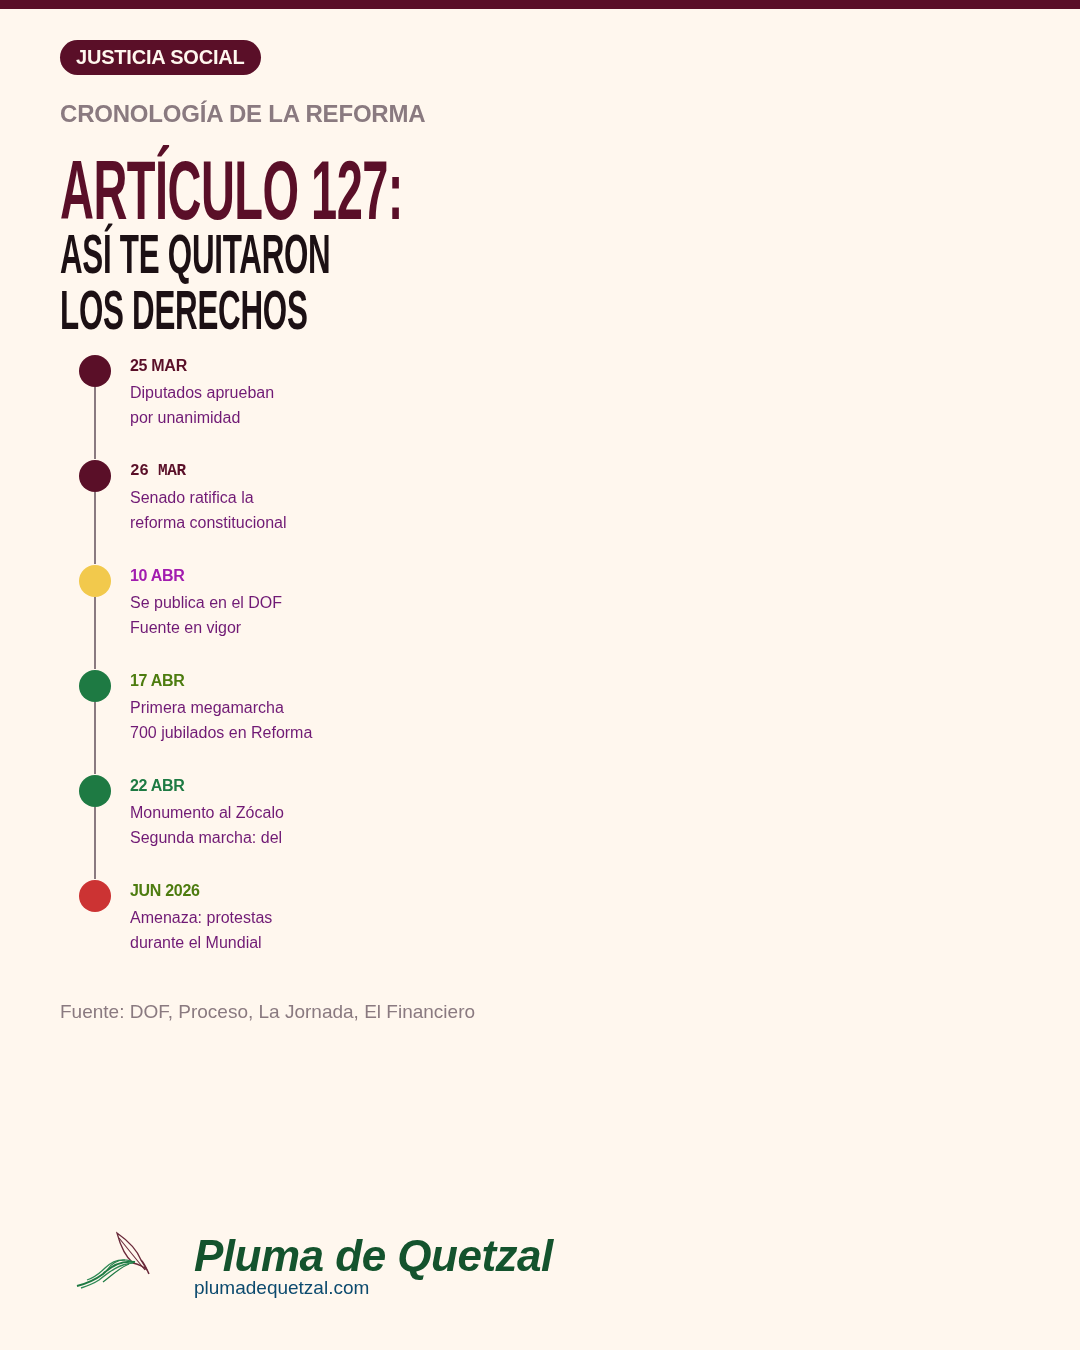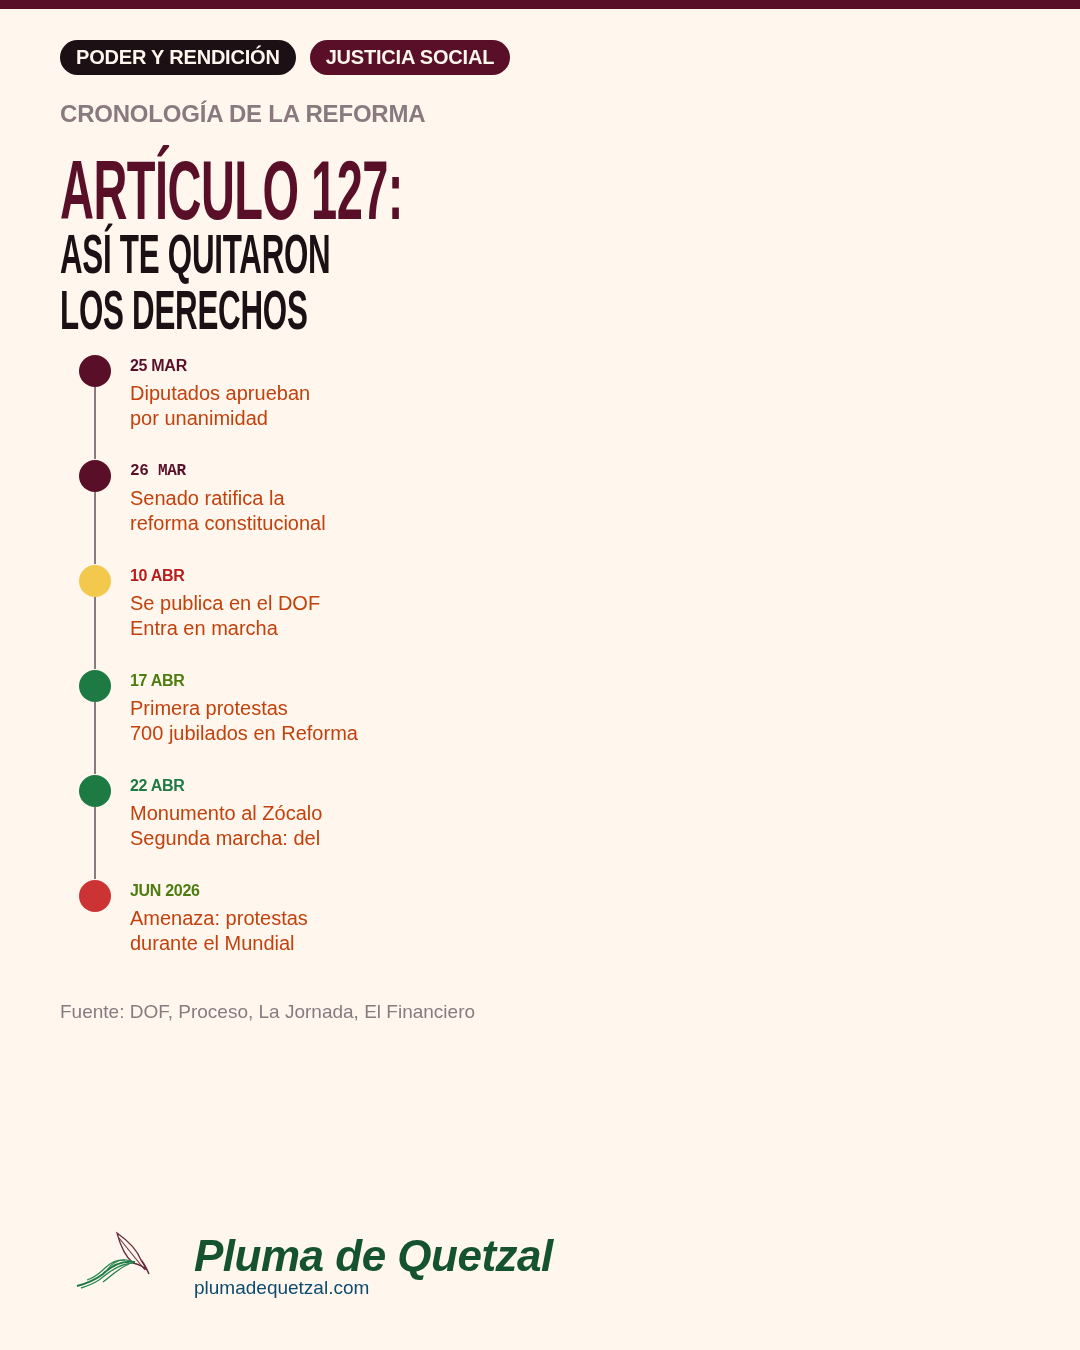--- a/index.html
+++ b/index.html
@@ -57,21 +57,21 @@
     .tl-line {
       position: absolute; left: 15px; top: 33px;
       width: 2px; height: 72px; background: #8a7a80;
     }
     .tl-date {
       font-size: 16px; font-weight: bold; line-height: 24px;
       letter-spacing: -0.3px; padding-top: 0px;
     }
     .tl-text {
       margin-top: 3px;
-      font-size: 20px; line-height: 24.5px; color: #c2410c;
+      font-size: 16px; line-height: 24.5px; color: #701a75;
     }
 
     .source {
       position: absolute; left: 60px; top: 1001px;
       font-size: 19px; color: #8a7a80;
     }
 
     .brand { position: absolute; left: 75px; top: 1230px; display: flex; align-items: flex-start; }
     .brand-logo { width: 80px; height: 60px; }
     .brand-text { position: absolute; left: 119px; top: 0; }
@@ -85,21 +85,20 @@
       font-size: 19px; color: #0c4a6e; line-height: 20px; margin-top: -4px;
     }
   </style>
 </head>
 <body>
 
 <div class="page">
   <div class="top-bar"></div>
 
   <div class="tags">
-    <span class="tag dark">PODER Y RENDICIÓN</span>
     <span class="tag wine">JUSTICIA SOCIAL</span>
   </div>
 
   <div class="kicker">CRONOLOGÍA DE LA REFORMA</div>
 
   <div class="headline">
     <span class="line l1">ARTÍCULO 127:</span>
     <span class="line l2">ASÍ TE QUITARON</span>
     <span class="line l3">LOS DERECHOS</span>
   </div>
@@ -122,33 +121,33 @@
       <div class="tl-date" style="color: rgb(90, 15, 40); font-family: Liberation Mono, monospace;">26 MAR</div>
       <div class="tl-text">
         <div>Senado ratifica la</div>
         <div>reforma constitucional</div>
       </div>
     </div>
 
     <div class="tl-item">
       <span class="tl-dot" style="background: rgb(242, 201, 76);"></span>
       <span class="tl-line"></span>
-      <div class="tl-date" style="color: #b91c1c;">10 ABR</div>
+      <div class="tl-date" style="color: #a21caf;">10 ABR</div>
       <div class="tl-text">
         <div>Se publica en el DOF</div>
-        <div>Entra en marcha</div>
+        <div>Fuente en vigor</div>
       </div>
     </div>
 
     <div class="tl-item">
       <span class="tl-dot" style="background: rgb(30, 122, 67);"></span>
       <span class="tl-line"></span>
       <div class="tl-date" style="color: #4d7c0f;">17 ABR</div>
       <div class="tl-text">
-        <div>Primera protestas</div>
+        <div>Primera megamarcha</div>
         <div>700 jubilados en Reforma</div>
       </div>
     </div>
 
     <div class="tl-item">
       <span class="tl-dot" style="background: rgb(30, 122, 67);"></span>
       <span class="tl-line"></span>
       <div class="tl-date" style="color: rgb(30, 122, 67);">22 ABR</div>
       <div class="tl-text">
         <div>Monumento al Zócalo</div>

